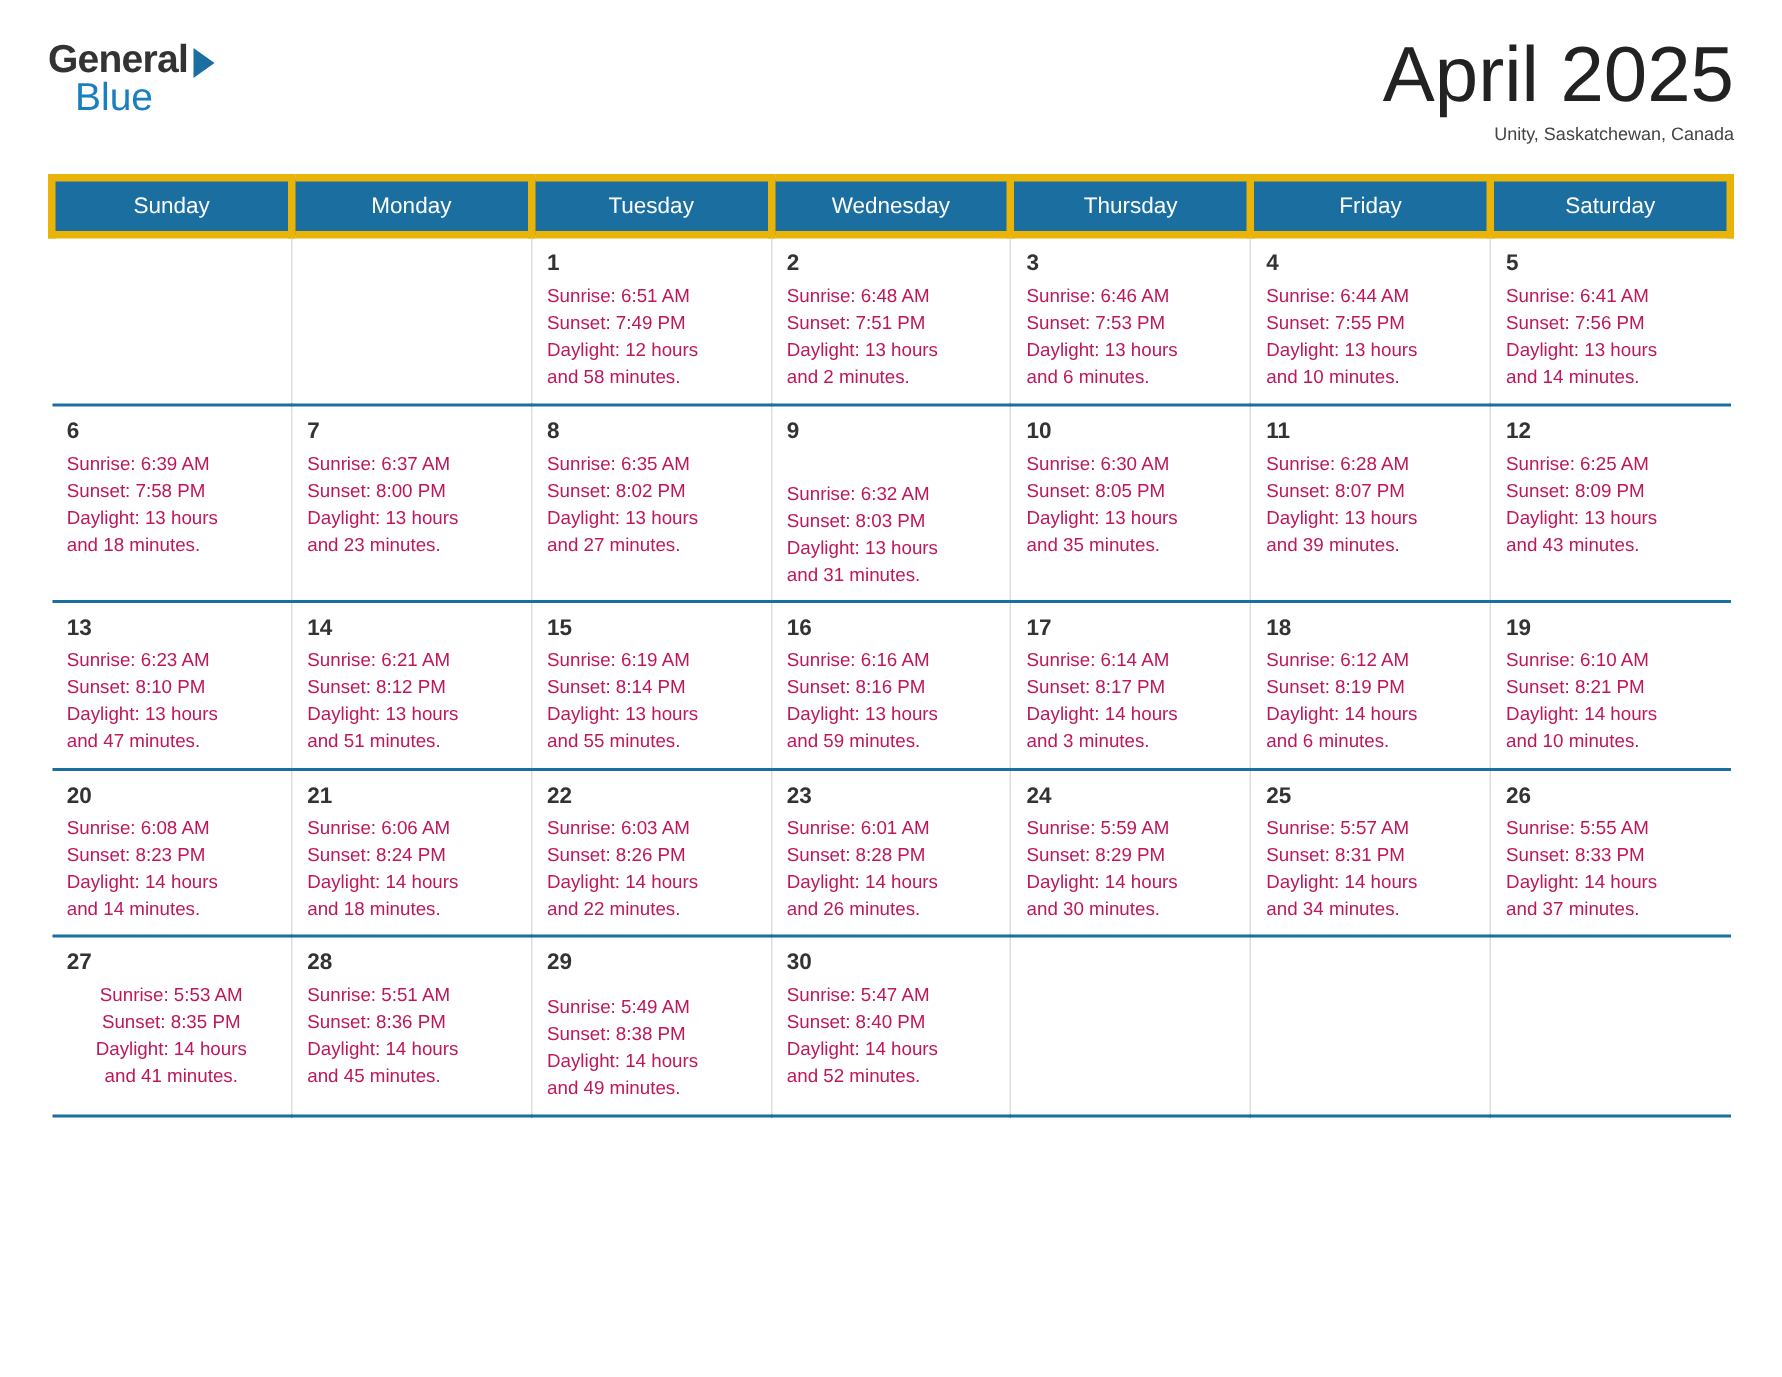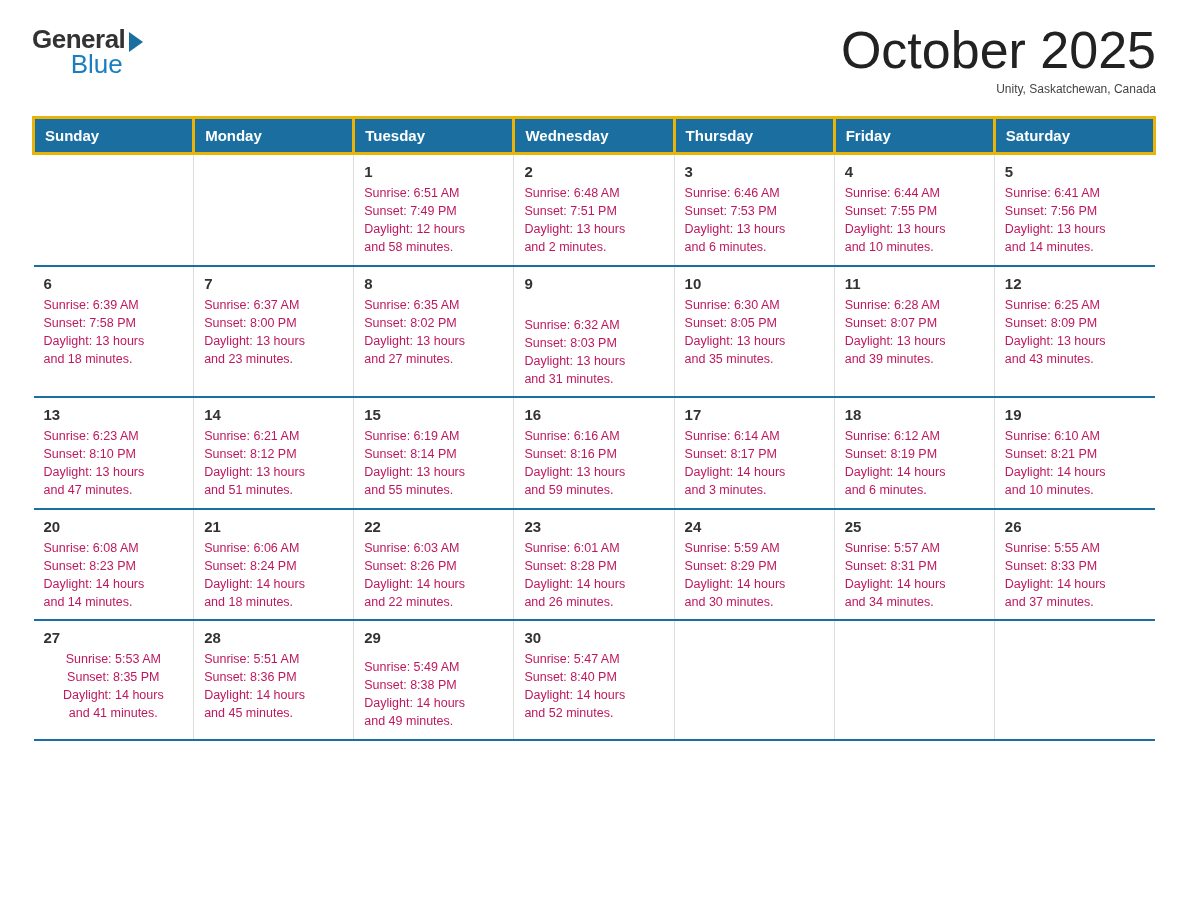--- a/index.html
+++ b/index.html
@@ -12,21 +12,21 @@
     }
     .header {
       display: flex;
       justify-content: space-between;
       align-items: flex-start;
       margin-bottom: 20px;
     }
     .logo {
       display: flex;
       flex-direction: column;
-      align-items: center;
+      align-items: flex-start;
     }
     .logo-top {
       display: flex;
       align-items: center;
     }
     .logo-general {
       font-size: 26px;
       font-weight: bold;
       color: #333;
       letter-spacing: -0.5px;
@@ -65,24 +65,24 @@
       width: 100%;
       border-collapse: collapse;
       table-layout: fixed;
     }
     thead tr {
       background-color: #1a6fa0;
     }
     thead th {
       color: #fff;
       font-size: 15px;
-      font-weight: bold;
+      font-weight: normal;
       padding: 8px 10px;
-      text-align: left;
-      border: 3px solid #eab308;
+      text-align: center;
+      border: 5px solid #eab308;
     }
     tbody tr {
       border-bottom: 2px solid #1a6fa0;
     }
     tbody td {
       vertical-align: top;
       padding: 8px 10px;
       font-size: 13px;
       color: #333;
       border-right: 1px solid #ddd;
@@ -108,21 +108,21 @@
 
 <div class="header">
   <div class="logo">
     <div class="logo-top">
       <span class="logo-general">General</span>
       <div class="logo-arrow"></div>
     </div>
     <span class="logo-blue">Blue</span>
   </div>
   <div class="title-area">
-    <div class="month-title">October 2025</div>
+    <div class="month-title">April 2025</div>
     <div class="location">Unity, Saskatchewan, Canada</div>
   </div>
 </div>
 
 <table>
   <thead>
     <tr>
     <th>Sunday</th>
         <th>Monday</th>
         <th>Tuesday</th>

